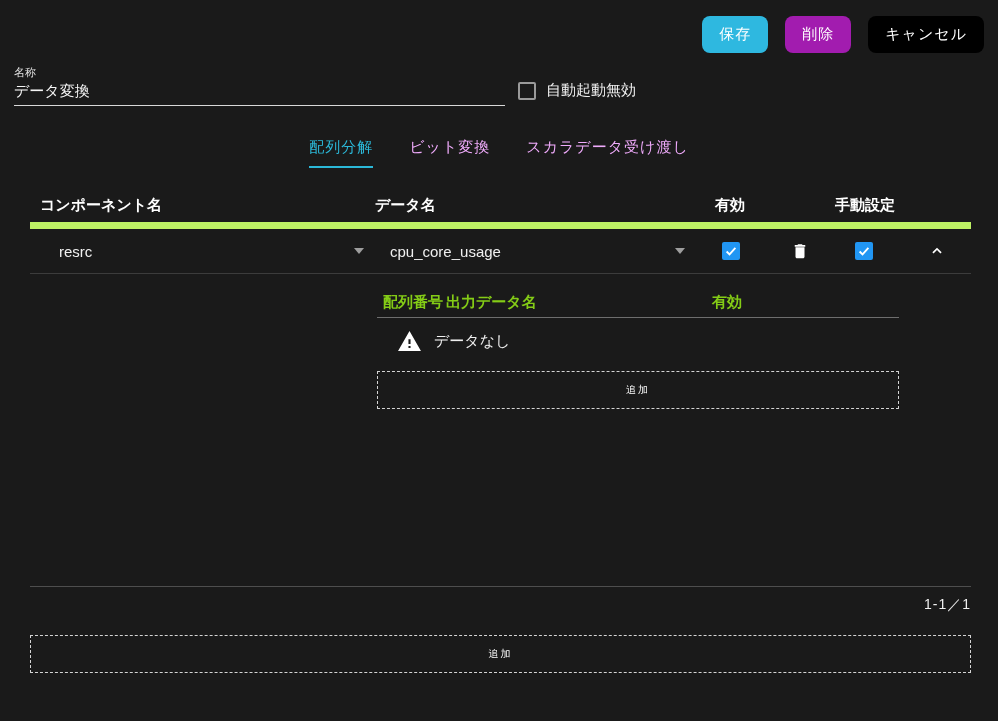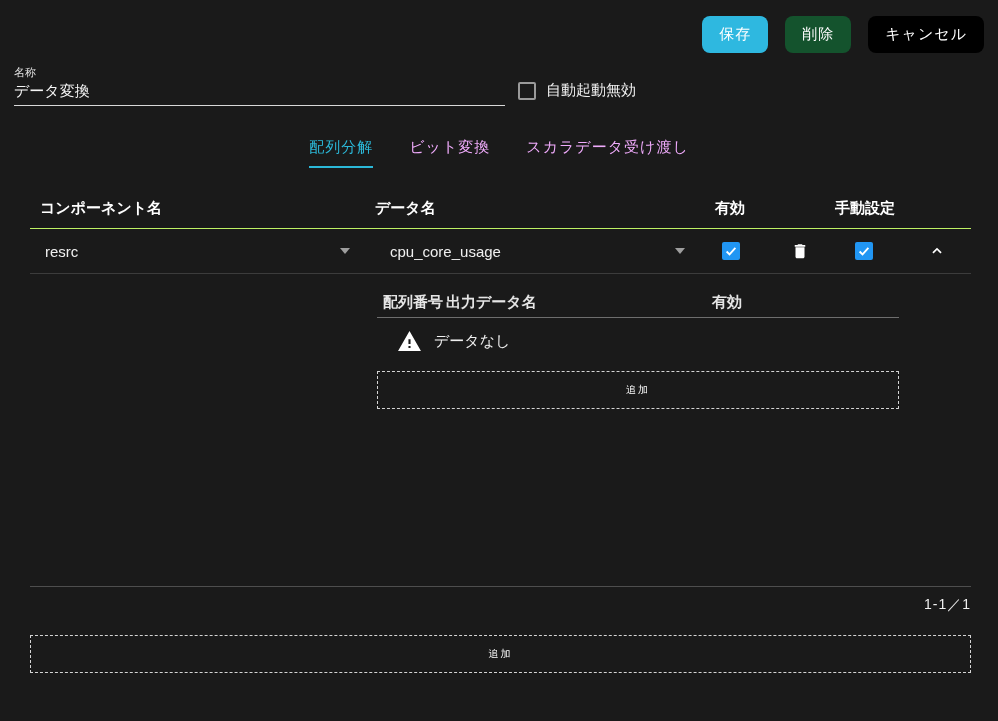--- a/index.html
+++ b/index.html
@@ -26,21 +26,21 @@
     padding: 0 17px;
     border: none;
     border-radius: 8px;
     font-size: 15px;
     color: #fff;
     font-family: inherit;
     cursor: pointer;
     letter-spacing: 1px;
   }
   .btn-save   { background: #2eb8e0; }
-  .btn-delete { background: #14532d; }
+  .btn-delete { background: #a21caf; }
   .btn-cancel { background: #000000; }
 
   
   .name-row {
     display: flex;
     align-items: flex-end;
     margin: 12px 14px 0 14px;
   }
   .name-field { width: 491px; }
   .name-label {
@@ -107,42 +107,42 @@
   .table {
     margin: 20px 27px 0 30px;  
     width: 941px;
   }
   .t-head {
     display: flex;
     align-items: center;
     height: 41px;
     font-weight: bold;
     color: #fff;
-    border-bottom: 1px solid #bef264;
+    border-bottom: 7px solid #bef264;
   }
   .t-row {
     display: flex;
     align-items: center;
     height: 45px;
     border-bottom: 1px solid #3c3c3c;
   }
   .c1 { width: 345px; padding-left: 10px; }
   .c2 { width: 340px; }
   .c3 { width: 70px;  }
   .c4 { width: 50px;  }
   .c5 { width: 90px;  }
   .c6 { flex: 1; }
 
   .select {
     display: flex;
     align-items: center;
     justify-content: space-between;
     cursor: pointer;
   }
-  .sel1 { margin-left: 5px; width: 305px; }
+  .sel1 { margin-left: 19px; width: 305px; }
   .sel2 { width: 295px; margin-left: 15px; }
   .sel-arrow {
     width: 0; height: 0;
     border-left: 5px solid transparent;
     border-right: 5px solid transparent;
     border-top: 6px solid #9e9e9e;
   }
   .cell-cb1 .cb { margin-left: 7px; }
   .cell-cb2 .cb { margin-left: 20px; }
   .trash-btn {
@@ -162,21 +162,21 @@
   .sub-section {
     margin-left: 347px;
     width: 522px;
     margin-top: 14px;
   }
   .sub-head {
     display: flex;
     align-items: center;
     height: 30px;
     font-weight: bold;
-    color: #e5e5e5;
+    color: #84cc16;
     border-bottom: 1px solid #6e6e6e;
   }
   .sc1 { width: 69px; padding-left: 6px; }
   .sc2 { width: 266px; }
   .sc3 { flex: 1; }
   .sub-empty {
     display: flex;
     align-items: center;
     gap: 13px;
     padding: 13px 0 13px 21px;

